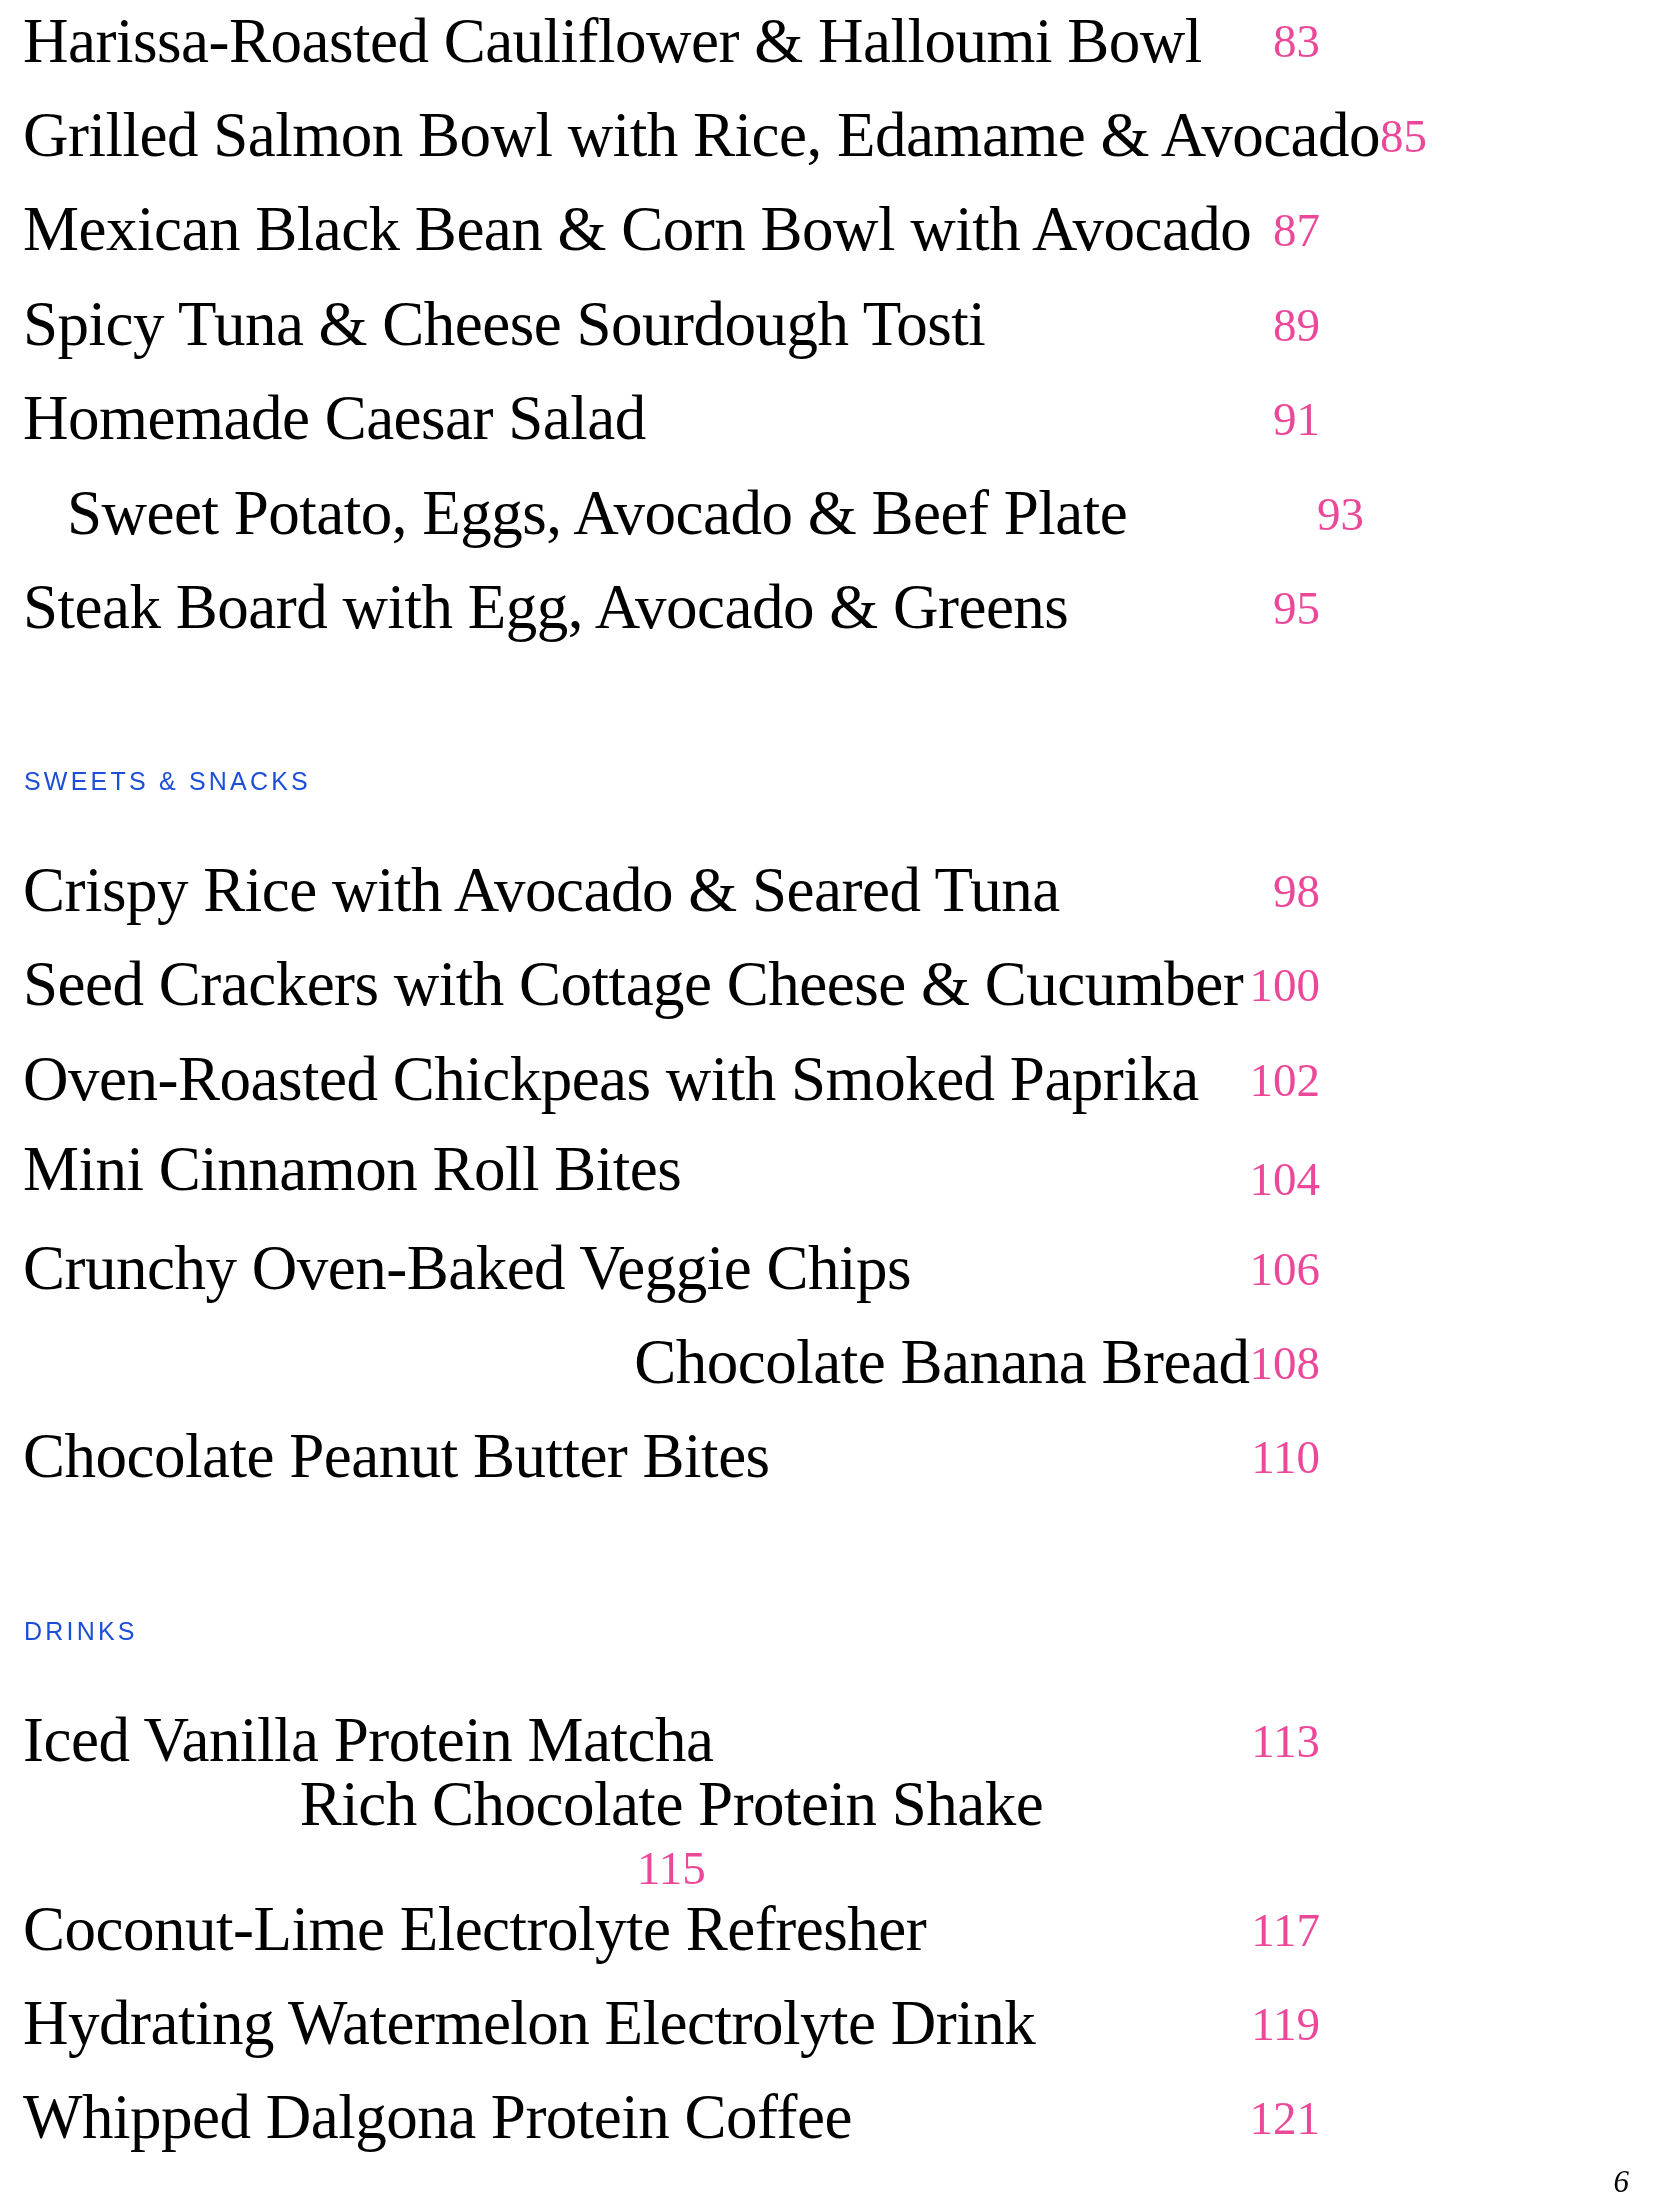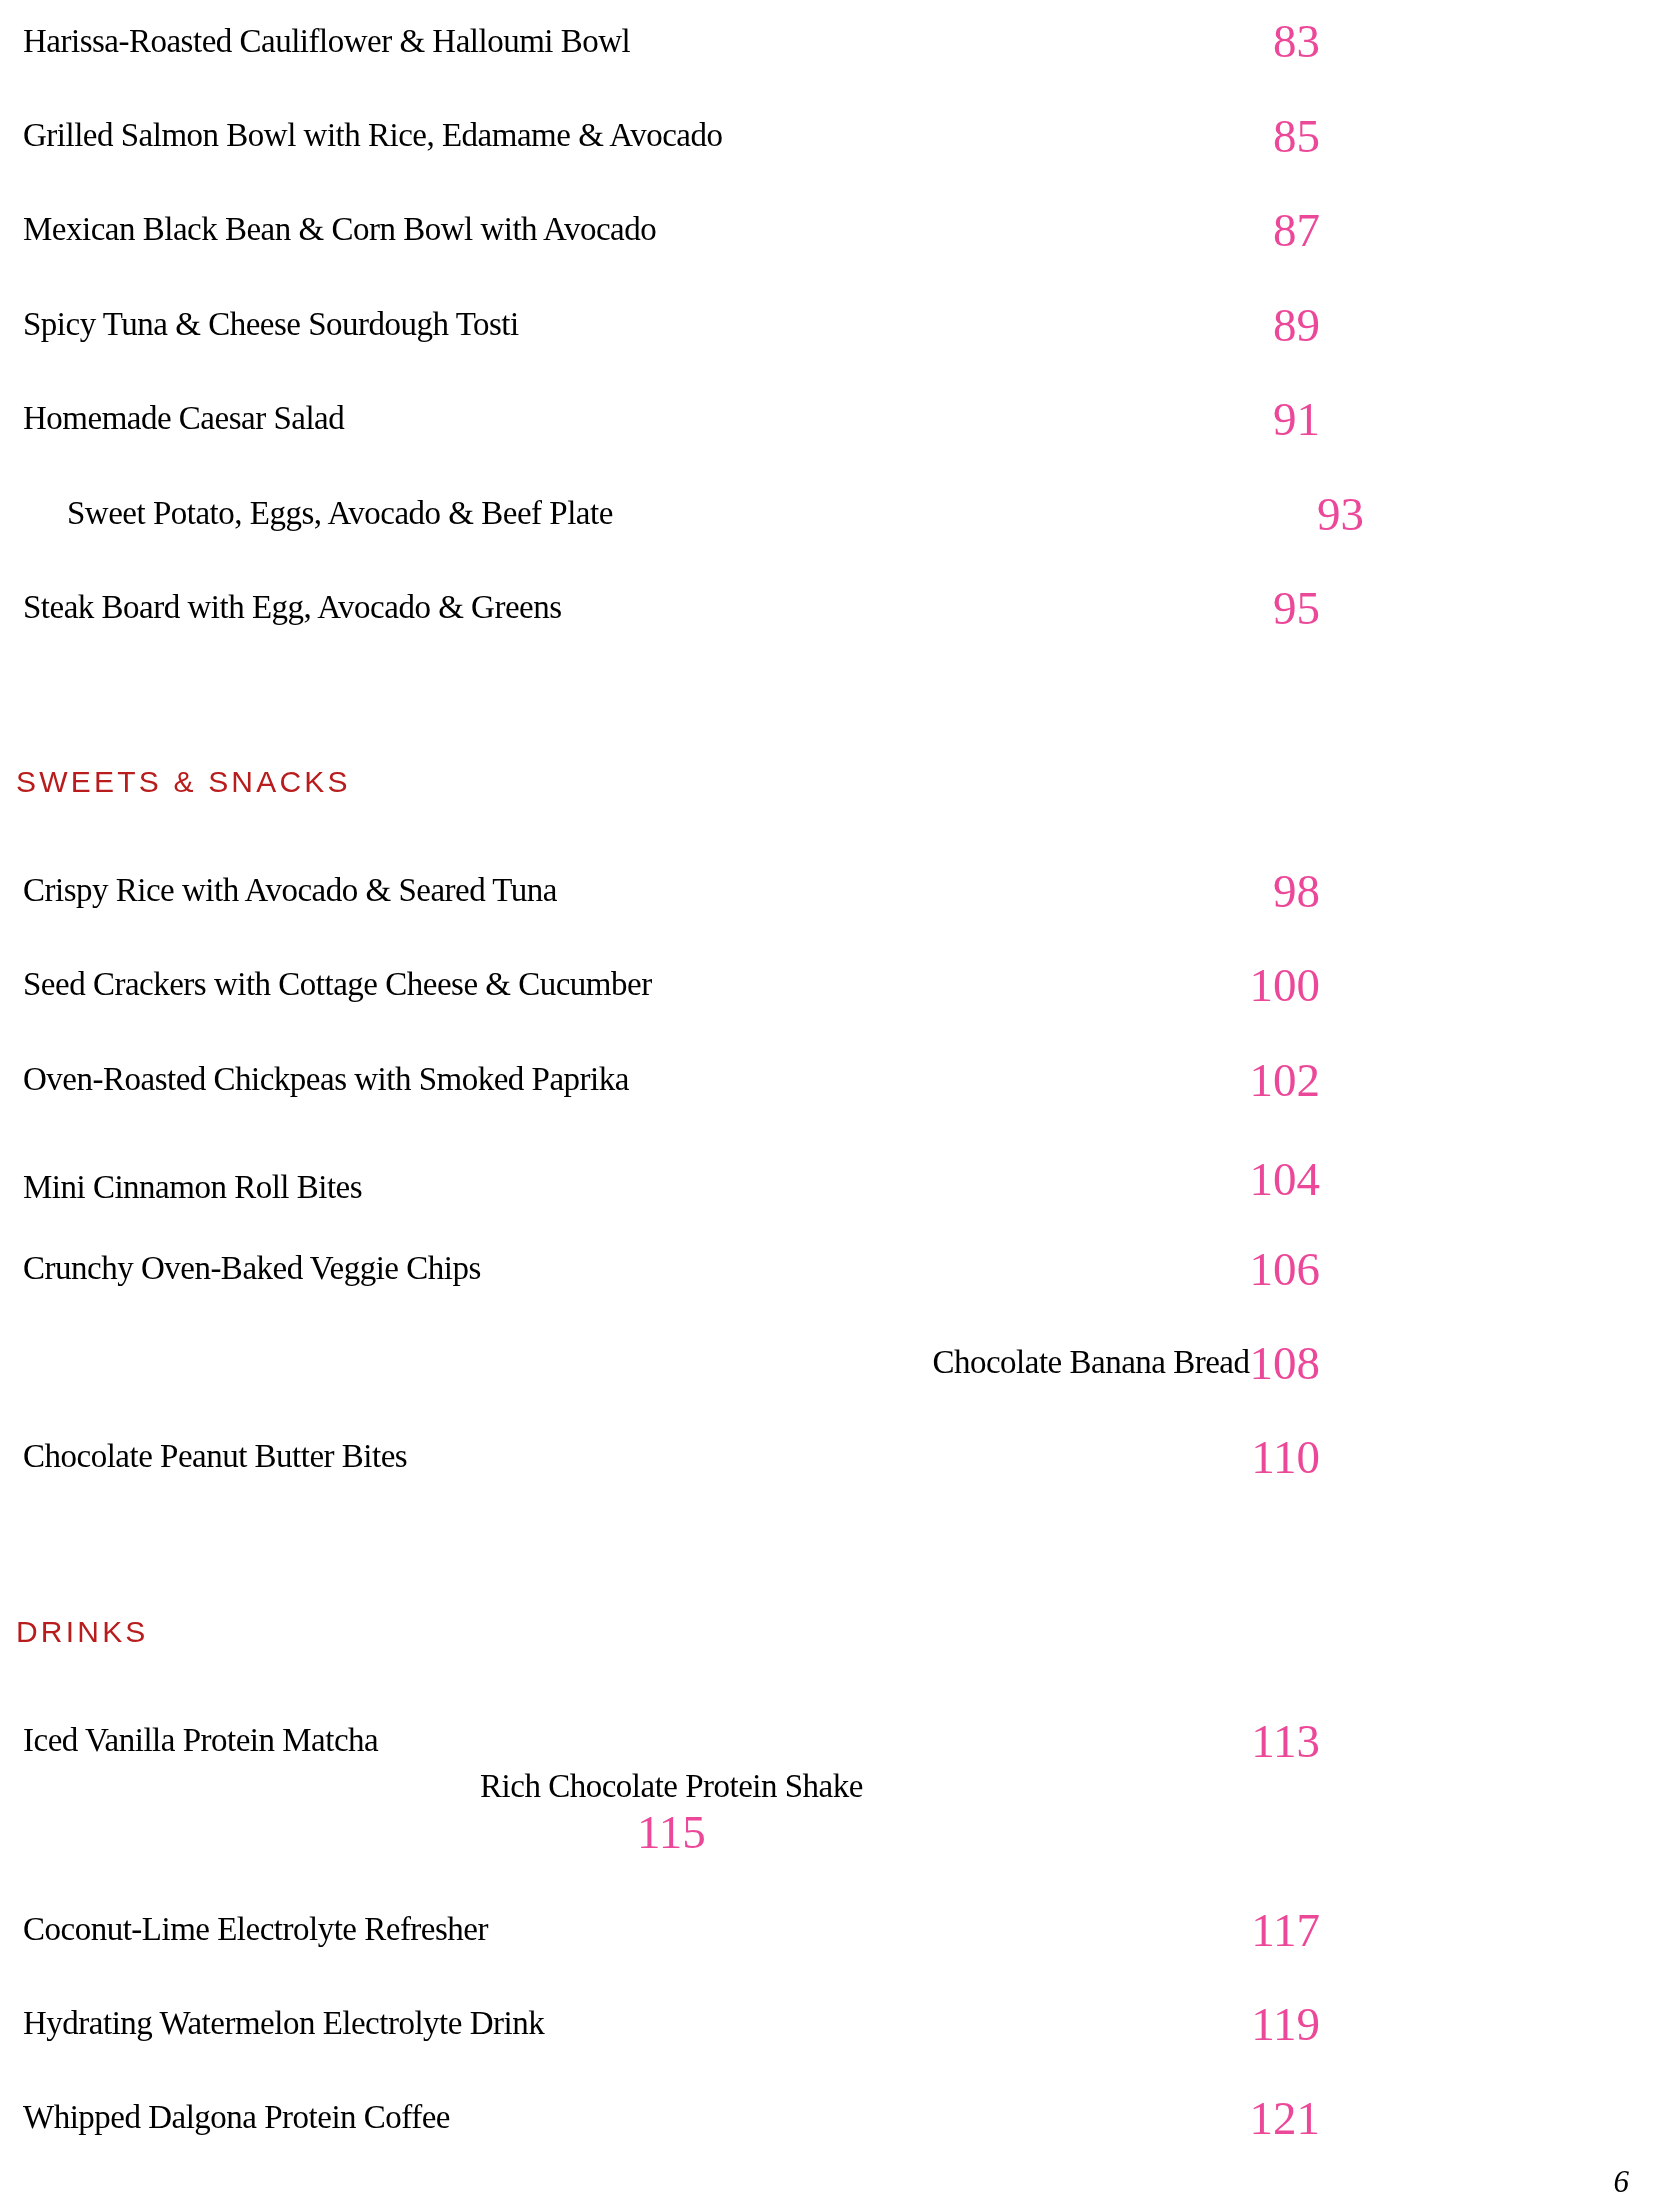--- a/index.html
+++ b/index.html
@@ -24,42 +24,42 @@
     position: absolute;
     left: 23px;
     width: 1297px;
     height: 65px;
     display: flex;
     justify-content: space-between;
     align-items: center;
   }
   .toc-name {
     font-family: "Liberation Serif", serif;
-    font-size: 33px;
+    font-size: 63px;
     letter-spacing: -0.5px;
     white-space: nowrap;
     color: #000000;
   }
   .toc-page {
     font-family: "Liberation Serif", serif;
     font-size: 47px;
     white-space: nowrap;
     color: #ec4899;
     text-align: right;
   }
   .section-header {
     position: absolute;
-    left: 16px;
+    left: 24px;
     height: 43px;
     display: flex;
     align-items: center;
     font-family: "Liberation Sans", sans-serif;
-    font-size: 30px;
+    font-size: 25px;
     letter-spacing: 3.2px;
-    color: #b91c1c;
+    color: #1d4ed8;
     white-space: nowrap;
   }
   .folio {
     position: absolute;
     right: 32px;
     top: 2160px;
     height: 43px;
     display: flex;
     align-items: center;
     font-family: "Liberation Serif", serif;

